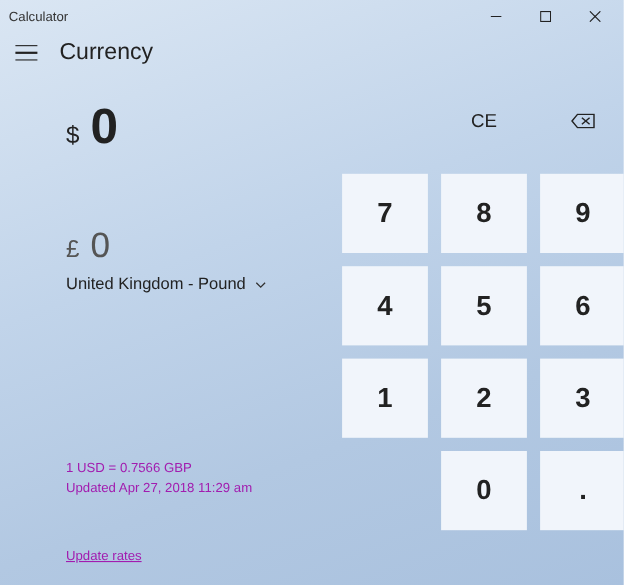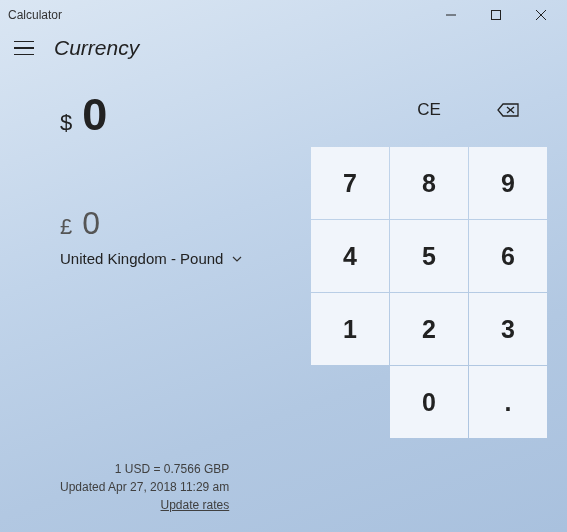--- a/index.html
+++ b/index.html
@@ -26,21 +26,20 @@
     font-size: 10px; color: #222;
     cursor: default;
   }
   .win-btn svg { stroke: #222; fill: none; }
   
   .header {
     display: flex;
     align-items: center;
     padding: 6px 10px 0 14px;
     gap: 18px;
-    font-style: italic;
   }
   .hamburger {
     width: 22px; height: 22px;
     display: flex; flex-direction: column; justify-content: center; gap: 5px;
     cursor: default;
   }
   .hamburger span {
     display: block; height: 1.5px; background: #222; width: 20px;
   }
   .mode-title {
@@ -69,31 +68,31 @@
   .currency-select {
     display: inline-flex; align-items: center; gap: 8px;
     font-size: 15px; font-weight: 600; color: #222;
     cursor: default;
   }
   .chevron {
     width: 12px; height: 12px;
   }
   .rate-info {
     position: absolute; bottom: 18px; left: 60px;
-    font-size: 12px; color: #404040; line-height: 1.5; text-align: right;
+    font-size: 12px; color: #a21caf; line-height: 1.5;
   }
-  .rate-info .link { text-decoration: underline; cursor: default; display: inline-block; }
+  .rate-info .link { text-decoration: underline; cursor: default; display: inline-block; margin-top: 44px; }
   
   .keypad {
     width: 258px;
     padding: 4px 10px 10px 2px;
     display: grid;
     grid-template-columns: repeat(3, 78px);
     grid-auto-rows: 72px;
-    gap: 1px;
+    gap: 12px;
     align-content: start;
   }
   .kbtn {
     display: flex; align-items: center; justify-content: center;
     font-size: 23px; font-weight: 400; color: #222;
     background: #f1f5fb;
     border: none;
     cursor: default;
   }
   .kbtn.num { font-weight: 600; font-size: 25px; }

